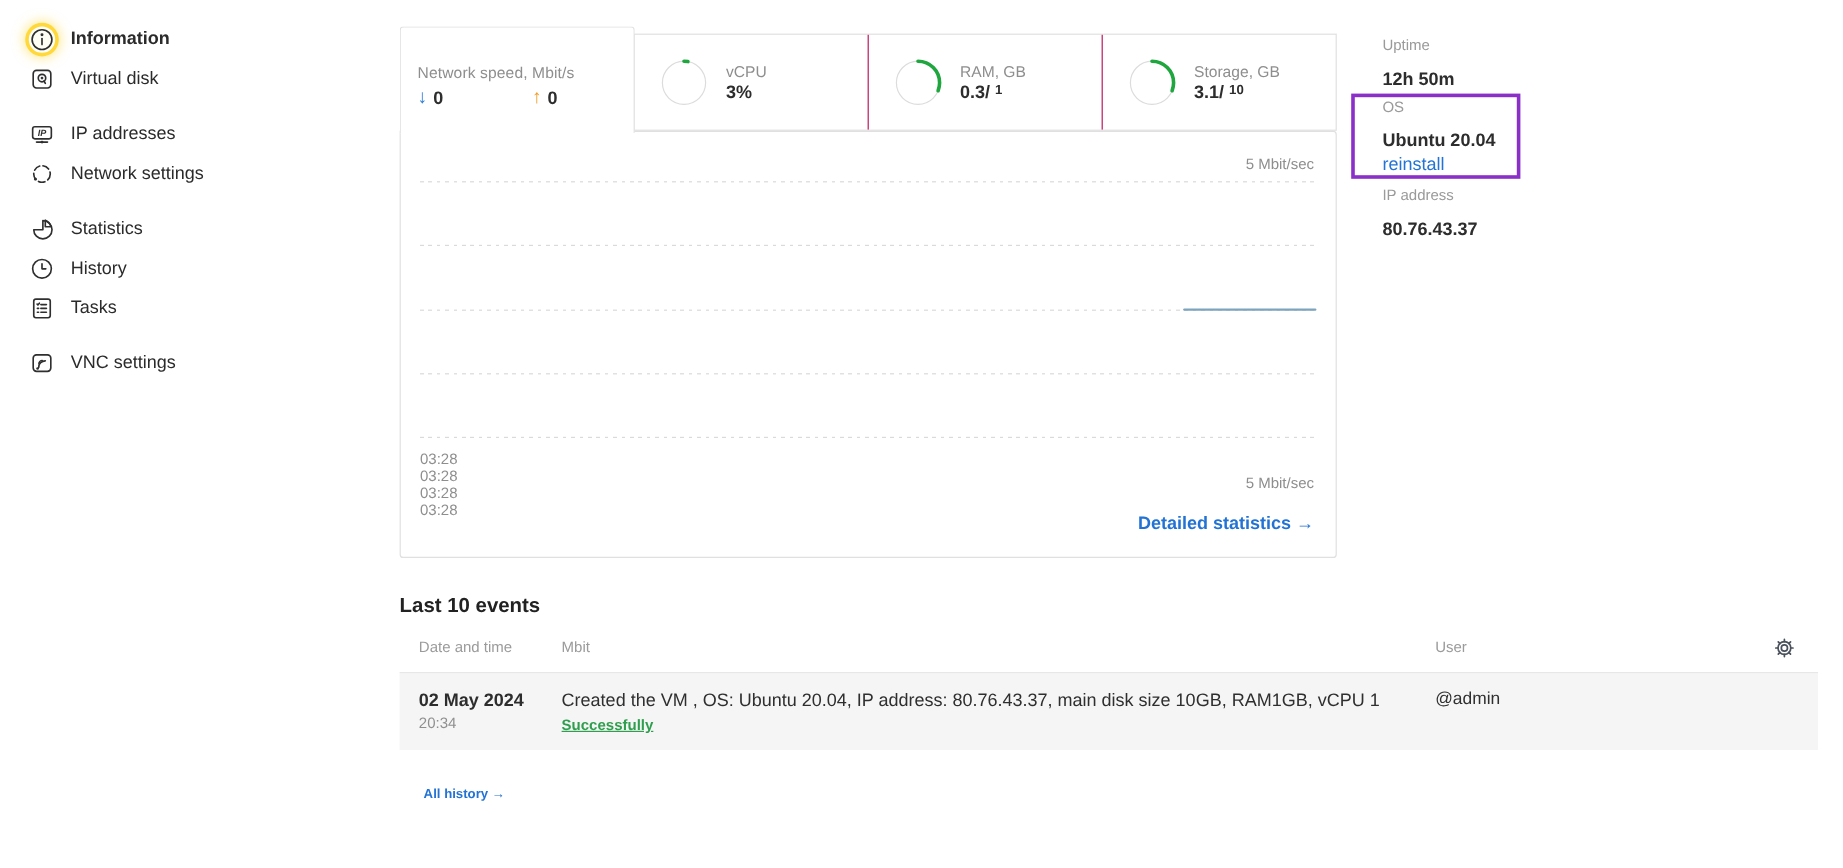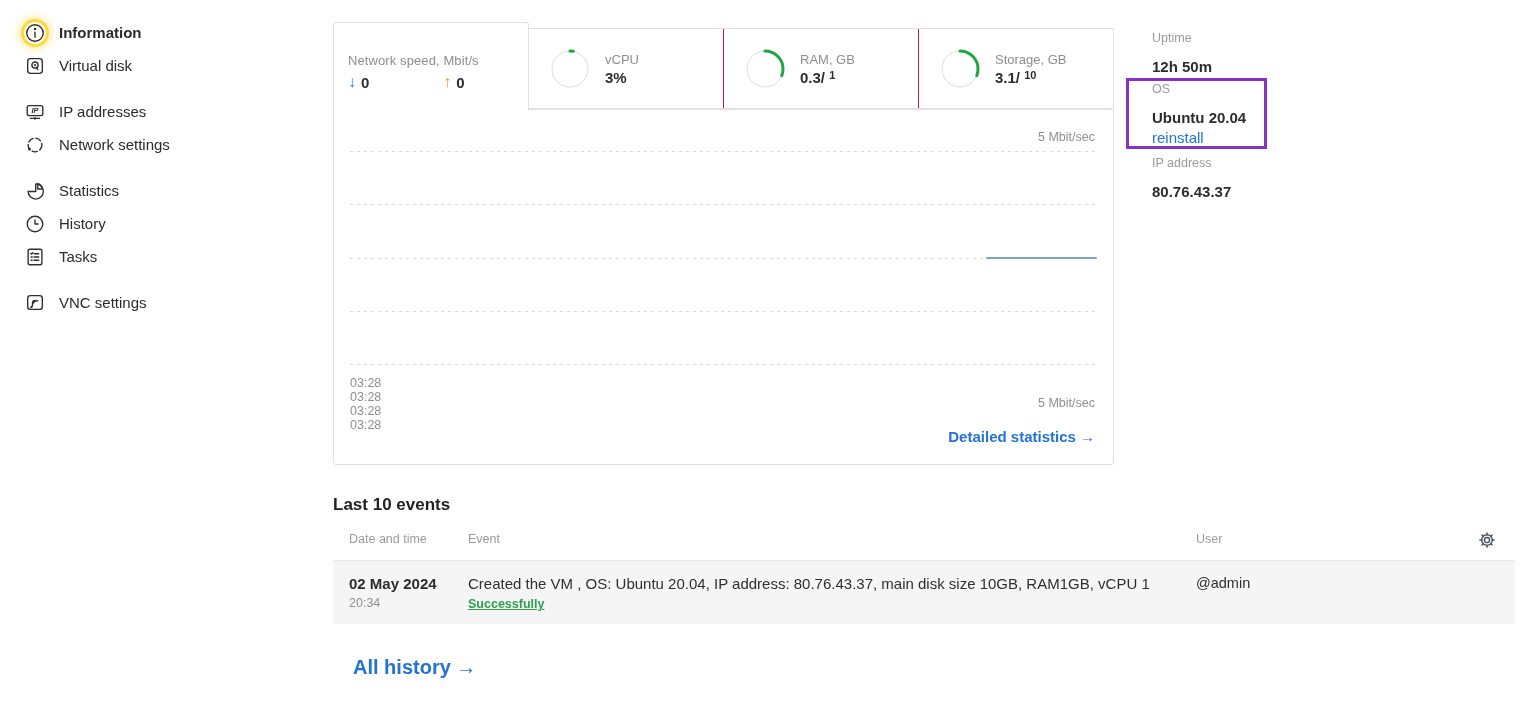--- a/index.html
+++ b/index.html
@@ -68,21 +68,21 @@
   .ev-header { position:relative; display:grid; grid-template-columns:119px 728px 1fr; padding:12px 0 14px 16px;
       border-bottom:1px solid #e7e7e7; font-size:12.5px; color:#9b9b9b; }
   .gear-btn { position:absolute; right:18px; top:10px; width:20px; height:20px; cursor:pointer; }
   .ev-row { display:grid; grid-template-columns:119px 728px 1fr; padding:14px 0 12px 16px; background:#f5f5f5; }
   .ev-date { font-size:15px; font-weight:600; color:#2d2d2d; }
   .ev-time { font-size:12.5px; color:#8f8f8f; margin-top:4px; }
   .ev-text { font-size:15px; color:#2f2f2f; }
   .ev-status { display:inline-block; margin-top:5px; font-size:12.5px; font-weight:bold; color:#2f9e4e;
       text-decoration:underline; cursor:pointer; }
   .ev-user { font-size:14.5px; color:#2f2f2f; }
-  .all-history { position:absolute; left:353px; top:656px; font-size:20px; color:#2373d5; font-weight:600;
+  .all-history { position:absolute; left:353px; top:656px; font-size:11px; color:#2373d5; font-weight:600;
       text-decoration:none; cursor:pointer; }
 </style>
 </head>
 <body>
 
 <div id="app">
 
   <aside class="sidebar">
     <div class="nav-group">
       <div class="nav-item active">
@@ -262,21 +262,21 @@
       <div class="ip-label">IP address</div>
       <div class="ip-value">80.76.43.37</div>
     </div>
   </aside>
 
   <h2 class="events-title">Last 10 events</h2>
 
   <div class="ev-table">
     <div class="ev-header">
       <span>Date and time</span>
-      <span>Event</span>
+      <span>Mbit</span>
       <span>User</span>
       <span class="gear-btn">
         <svg width="20" height="20" viewBox="0 0 24 24" fill="none" stroke="#49525c" stroke-width="1.7" stroke-linecap="round">
           <circle cx="12" cy="12" r="3.1"></circle>
           <circle cx="12" cy="12" r="6.4"></circle>
           <path d="M12 3.4v2.3M12 18.3v2.3M3.4 12h2.3M18.3 12h2.3M5.9 5.9l1.7 1.7M16.4 16.4l1.7 1.7M18.1 5.9l-1.7 1.7M7.6 16.4l-1.7 1.7"></path>
         </svg>
       </span>
     </div>
     <div class="ev-row">

